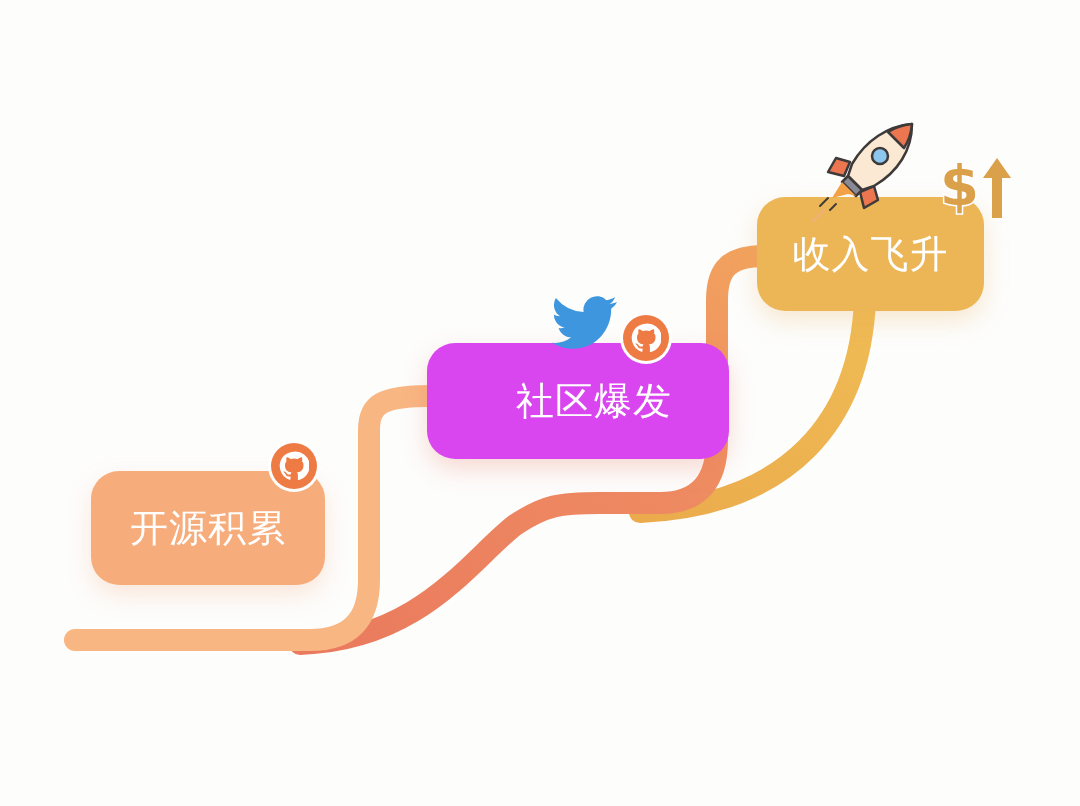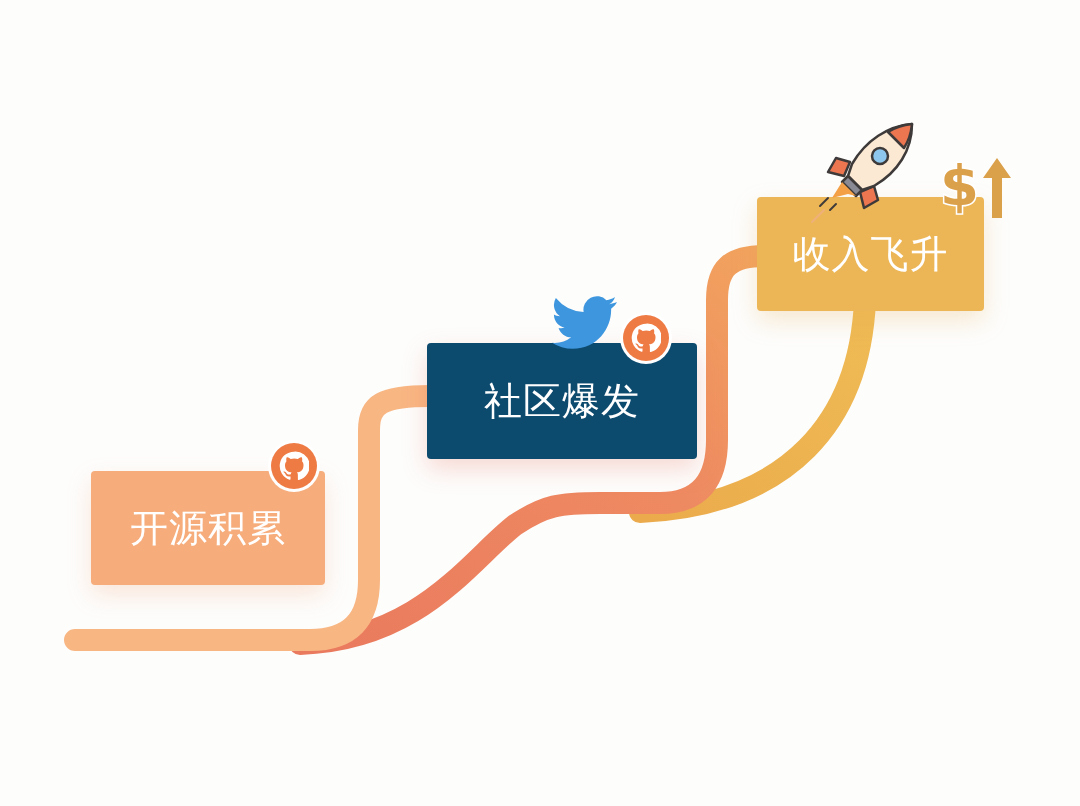--- a/index.html
+++ b/index.html
@@ -1,20 +1,20 @@
 <!DOCTYPE html>
 <html><head>
 <meta charset="utf-8">
 <style>
   html, body { margin:0; padding:0; }
   body { width:1080px; height:806px; background:#fdfdfc; position:relative; overflow:hidden; font-family:"DejaVu Sans", sans-serif; }
   #paths { position:absolute; left:0; top:0; }
-  .stage-box { position:absolute; border-radius:4px; display:flex; align-items:center; justify-content:center; color:#fff; font-size:38px; letter-spacing:1px; }
+  .stage-box { position:absolute; border-radius:28px; display:flex; align-items:center; justify-content:center; color:#fff; font-size:38px; letter-spacing:1px; }
   #box1 { left:91px; top:471px; width:234px; height:114px; background:#f6ac7b; box-shadow:0 10px 24px rgba(240,150,100,0.22); }
-  #box2 { left:427px; top:343px; width:270px; height:116px; background:#0c4a6e; box-shadow:0 10px 24px rgba(230,110,90,0.25); }
+  #box2 { left:427px; top:343px; width:270px; height:116px; background:#d946ef; box-shadow:0 10px 24px rgba(230,110,90,0.25);padding-left:32px; }
   #box3 { left:757px; top:197px; width:227px; height:114px; background:#ecb656; box-shadow:0 10px 24px rgba(230,170,80,0.25); }
   .gh-badge { position:absolute; width:52px; height:52px; border-radius:50%; background:#fff; display:flex; align-items:center; justify-content:center; }
   .gh-inner { width:46px; height:46px; border-radius:50%; background:#ef7b44; display:flex; align-items:center; justify-content:center; }
   .icon-abs { position:absolute; }
 </style>
 </head>
 <body>
 
 <svg id="paths" width="1080" height="806" viewBox="0 0 1080 806">
   <defs>

